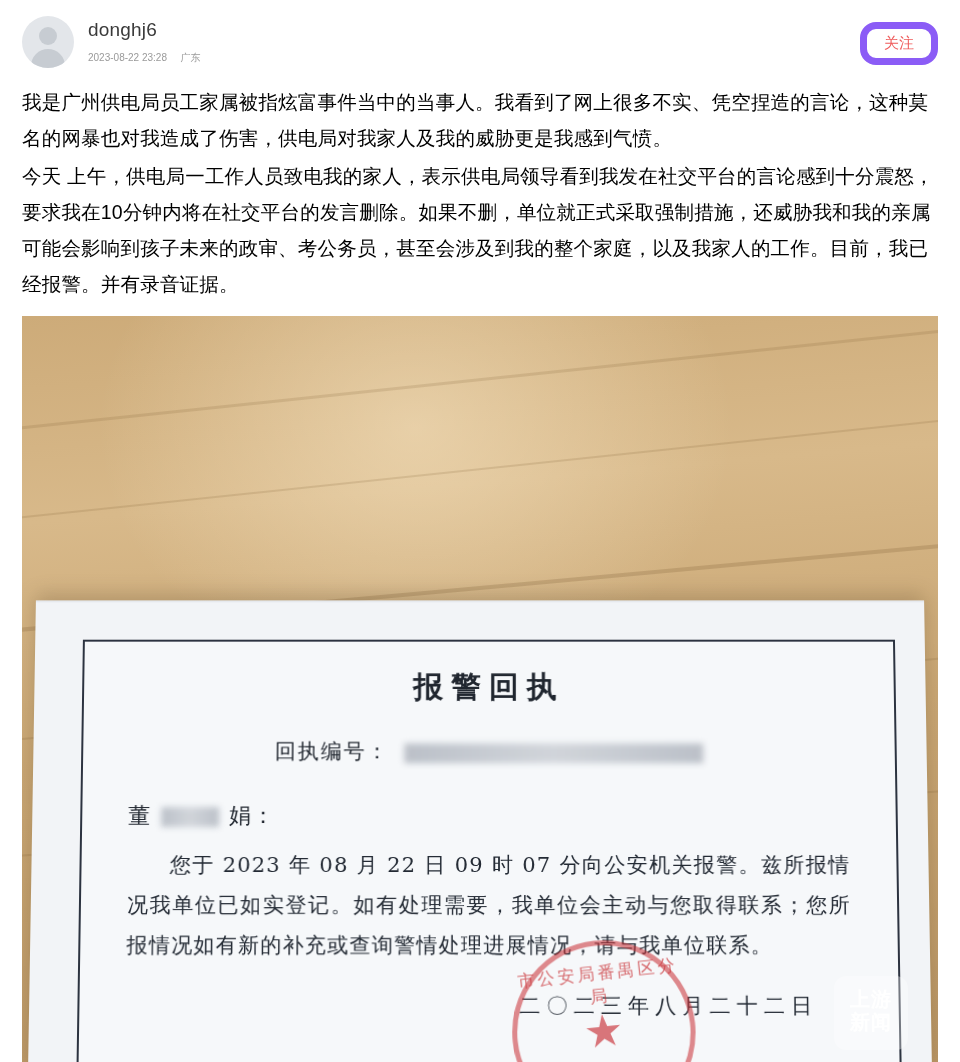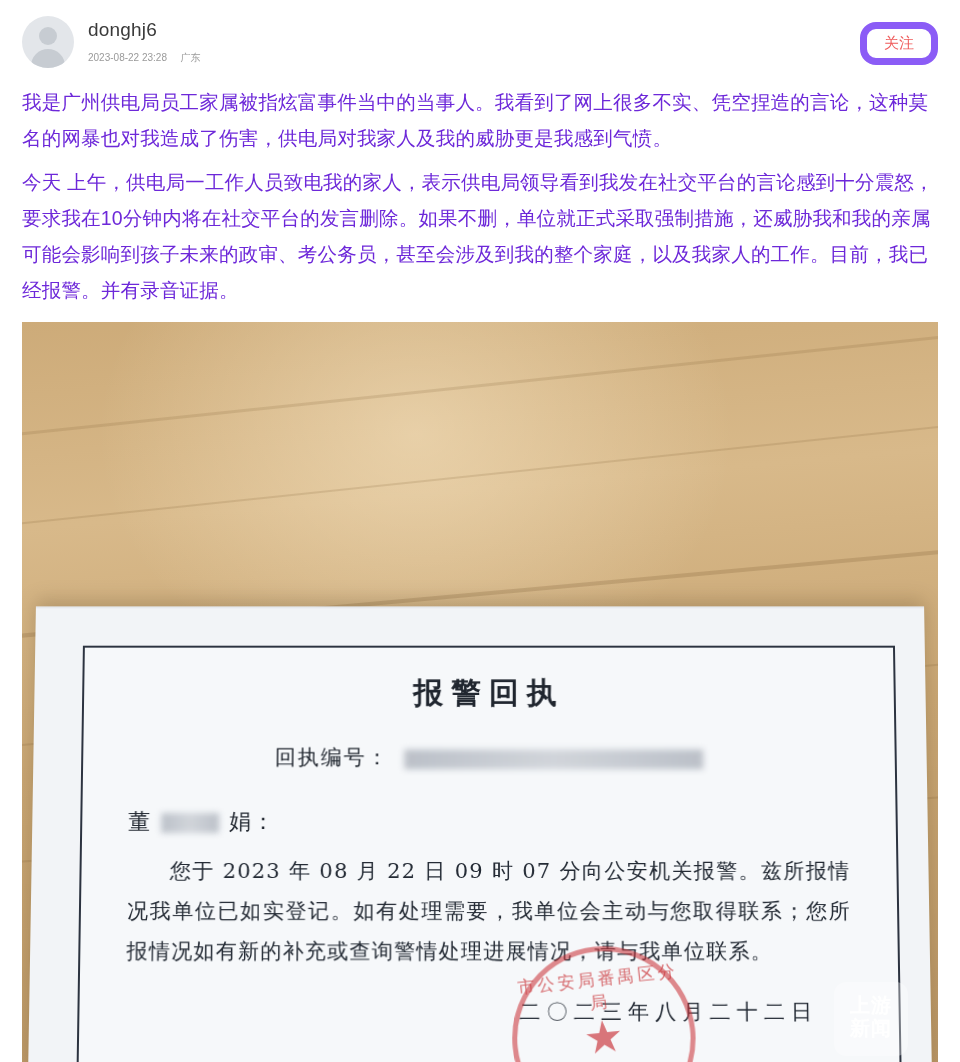--- a/index.html
+++ b/index.html
@@ -88,29 +88,29 @@
     padding: 5px 17px 6px 17px;
     line-height: 18px;
     cursor: pointer;
     font-family: "Liberation Sans", sans-serif;
   }
   
   .post-body {
     padding: 10px 22px 0 22px;
     font-size: 19.5px;
     line-height: 36px;
-    color: #6d28d9;
+    color: #000000;
     letter-spacing: 0.2px;
     box-sizing: border-box;
   }
   .post-body p {
     margin: 0 0 0 0;
   }
   .post-body p + p {
-    margin-top: 8px;
+    margin-top: 2px;
   }
   
   .post-media {
     margin: 14px 0 0 0;
     padding: 0 22px;
     box-sizing: border-box;
   }
   .photo {
     position: relative;
     width: 916px;

